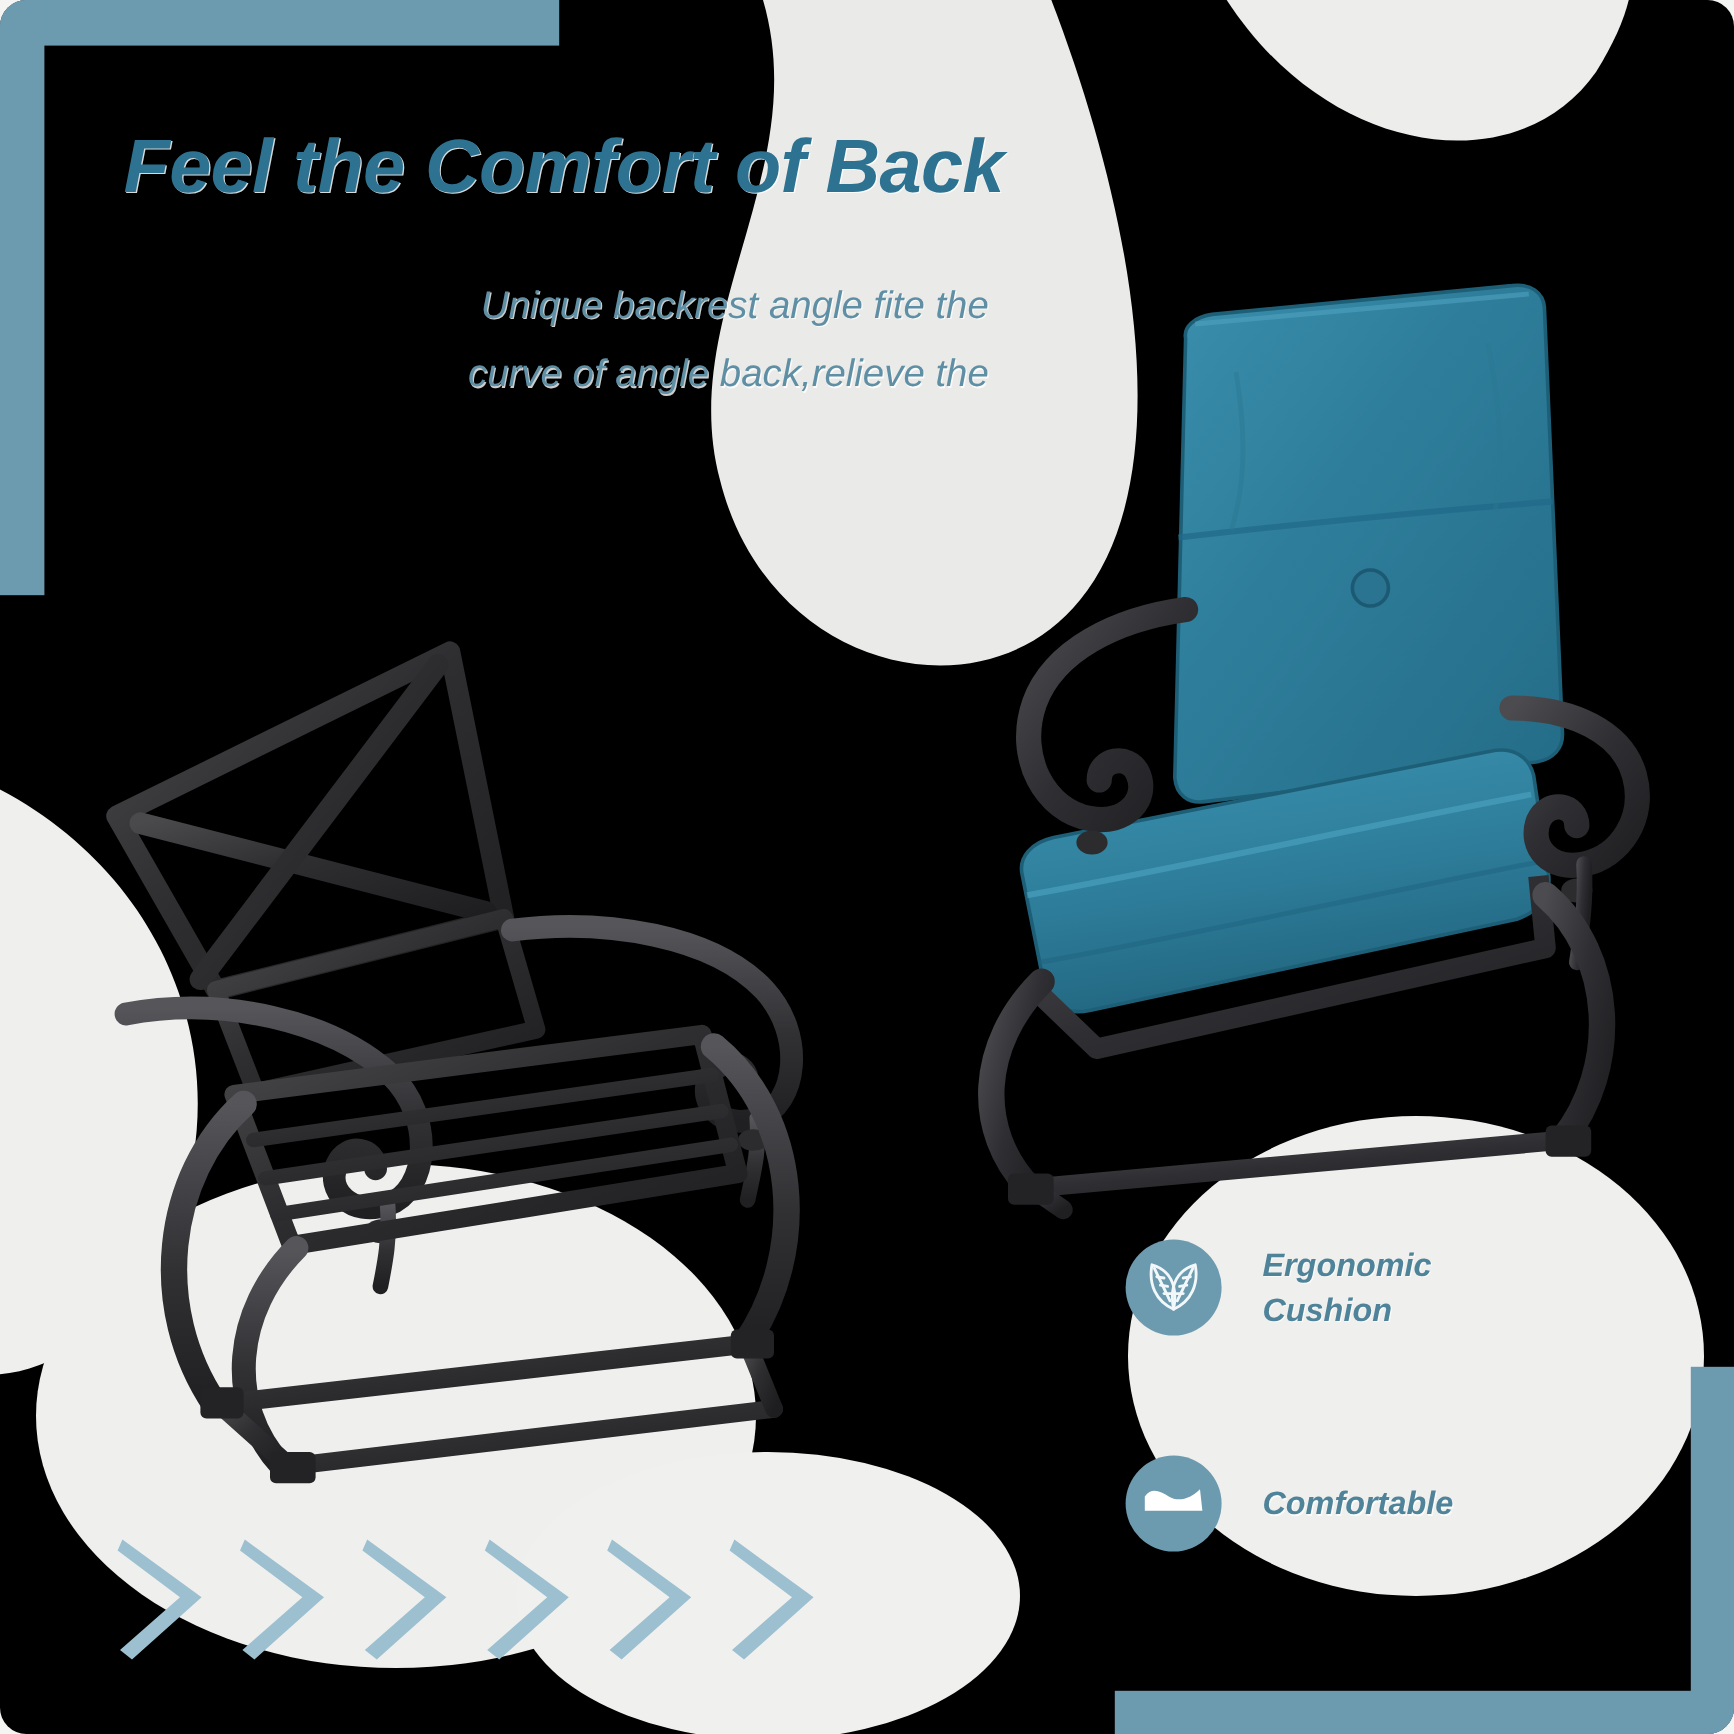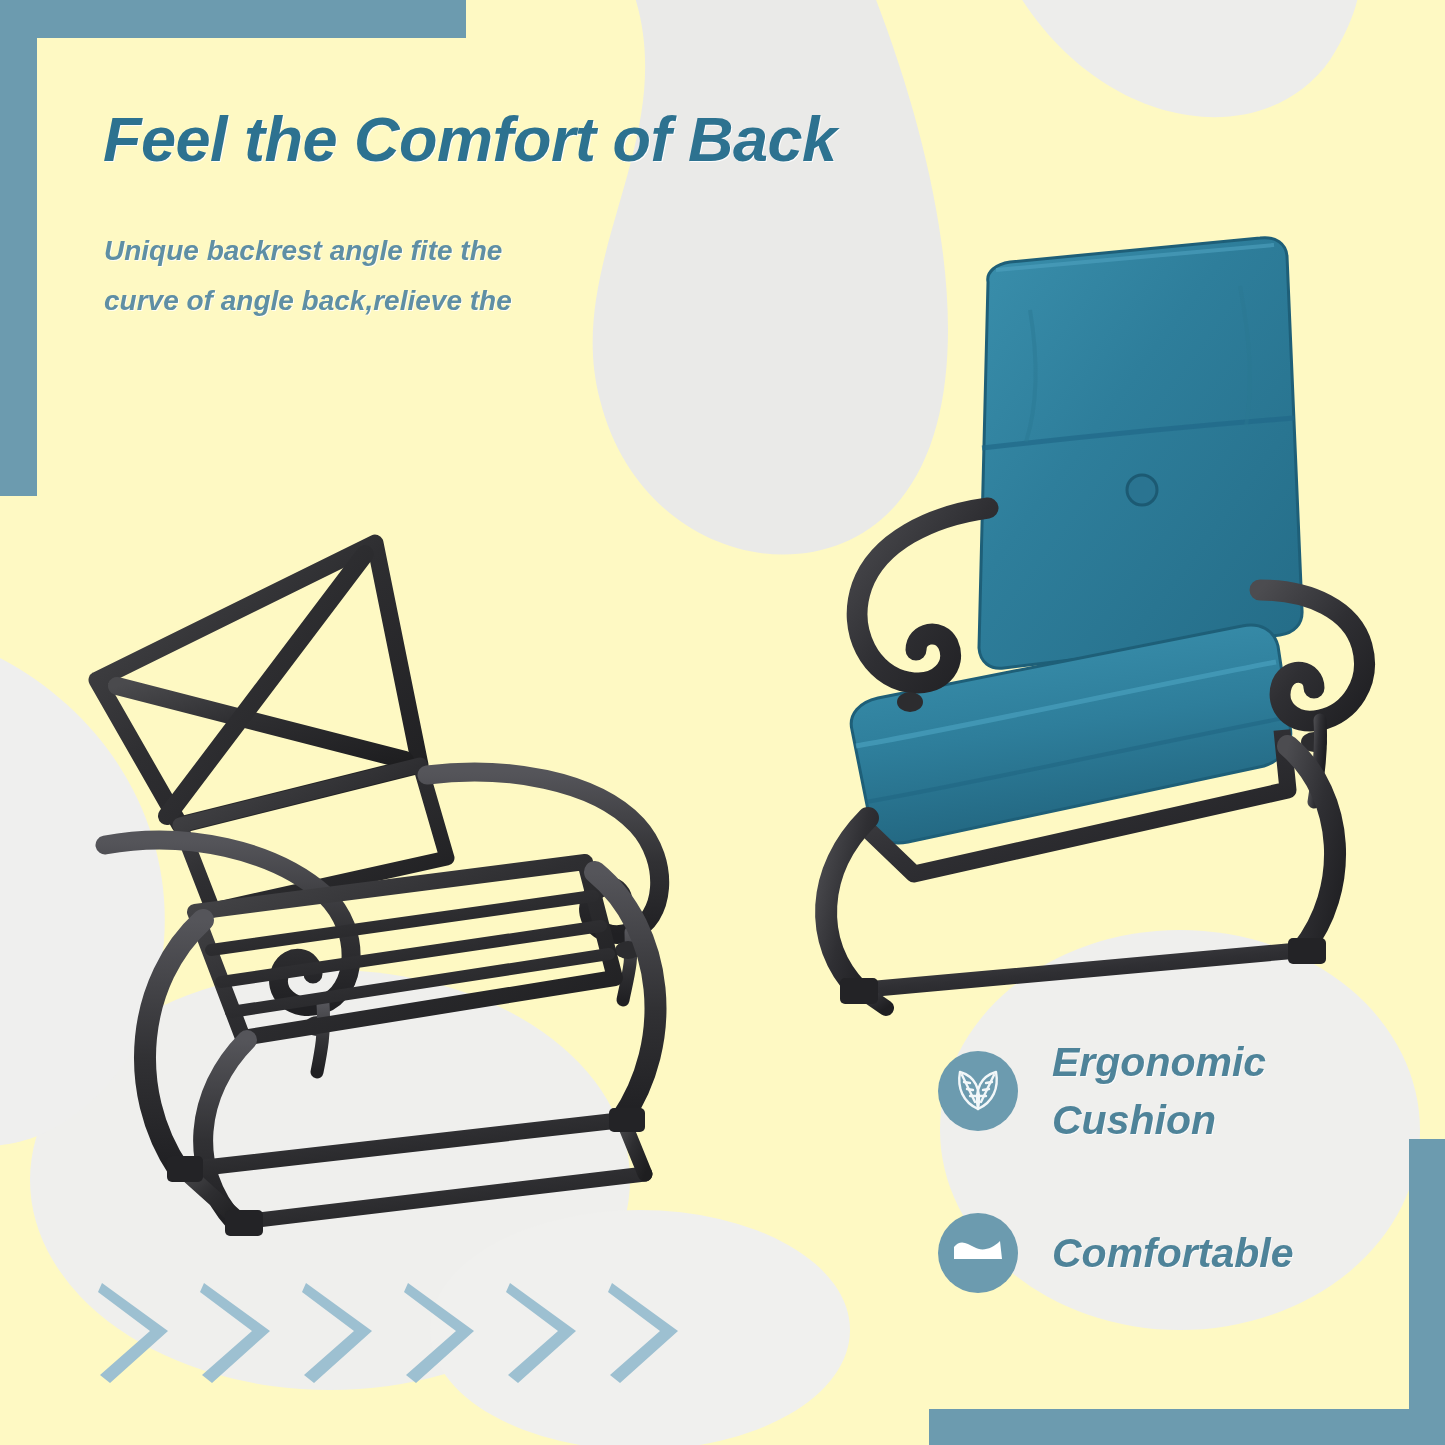--- a/index.html
+++ b/index.html
@@ -27,59 +27,60 @@
     font-size:63px;line-height:1.0;
     font-weight:bold;font-style:italic;
     color:#2D7290;
     letter-spacing:-0.5px;
     text-shadow:1px 1px 0 rgba(255,255,255,.85);
     white-space:nowrap;
   }
   #subtitle{
     position:absolute;left:104px;top:226px;z-index:6;
     width:720px;
-    font-size:28px;line-height:1.78;
-    font-weight:bold;font-style:italic;
+    font-size:32px;line-height:1.78;
+    font-weight:normal;font-style:italic;
     color:#5F8FA4;
     text-shadow:1px 1px 0 rgba(255,255,255,.8);
+    text-align:right;
   }
   #subtitle .ln{display:block;}
 
   
   .chair{position:absolute;z-index:4;}
   #chair-left{left:75px;top:480px;width:650px;height:760px;}
   #chair-right{left:790px;top:190px;width:610px;height:830px;}
 
   
   .feature{position:absolute;z-index:6;display:flex;align-items:center;}
   #feat-1{left:938px;top:1033px;}
   #feat-2{left:938px;top:1213px;text-align:center;}
   .feat-circle{
     width:80px;height:80px;border-radius:50%;
     background:#6C9BAF;
     display:flex;align-items:center;justify-content:center;
     flex:0 0 auto;
   }
   .feat-label{
     margin-left:34px;
-    font-size:41px;line-height:1.42;
+    font-size:27px;line-height:1.42;
     font-weight:bold;font-style:italic;
     color:#4E8399;
     text-shadow:1px 1px 0 rgba(255,255,255,.7);
   }
   .feat-label .ln{display:block;}
 
   
   #chevrons{position:absolute;left:96px;top:1280px;z-index:6;display:flex;}
   .chev{width:108px;height:106px;margin-right:-6px;}
 </style>
 </head>
 <body>
 
-<div id="stage" style="background: #fef9c3;">
+<div id="stage" style="background: #000000; border-radius: 22px;">
 
   <svg class="blobs" width="1445" height="1445" viewBox="0 0 1445 1445">
     <path d="M620 -40 C700 120, 560 250, 600 400 C640 560, 820 600, 900 500
              C990 390, 940 150, 860 -40 Z" fill="#EAEAE8"></path>
     <path d="M1000 -40 C1080 130, 1260 160, 1330 60 C1380 -20, 1360 -60, 1330 -80 Z" fill="#EDEDEB"></path>
     <ellipse cx="1180" cy="1130" rx="240" ry="200" fill="#EFEFED"></ellipse>
     <ellipse cx="330" cy="1180" rx="300" ry="210" fill="#EFEFED"></ellipse>
     <path d="M-40 640 C120 700, 200 860, 150 1010 C110 1130, -20 1180, -60 1120 Z" fill="#EFEFEE"></path>
     <ellipse cx="640" cy="1330" rx="210" ry="120" fill="#F0F0EE"></ellipse>
   </svg>

